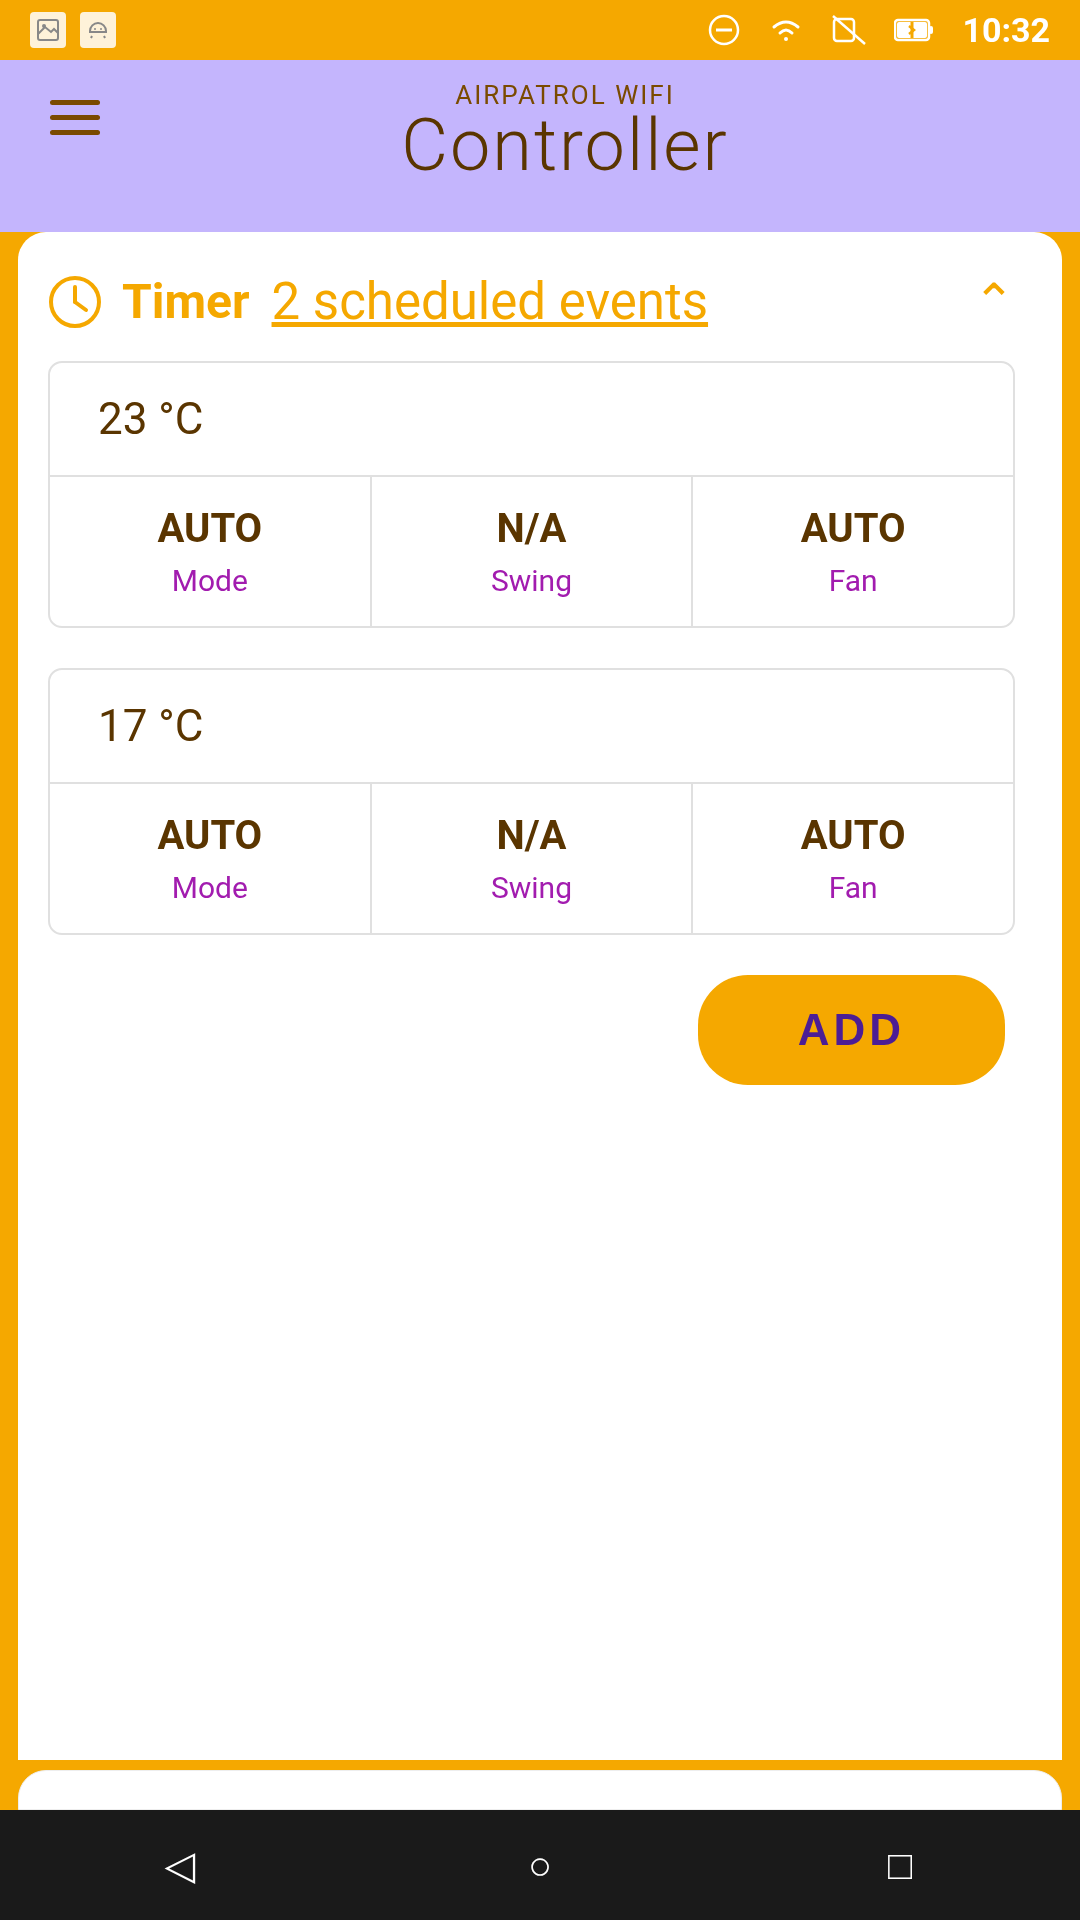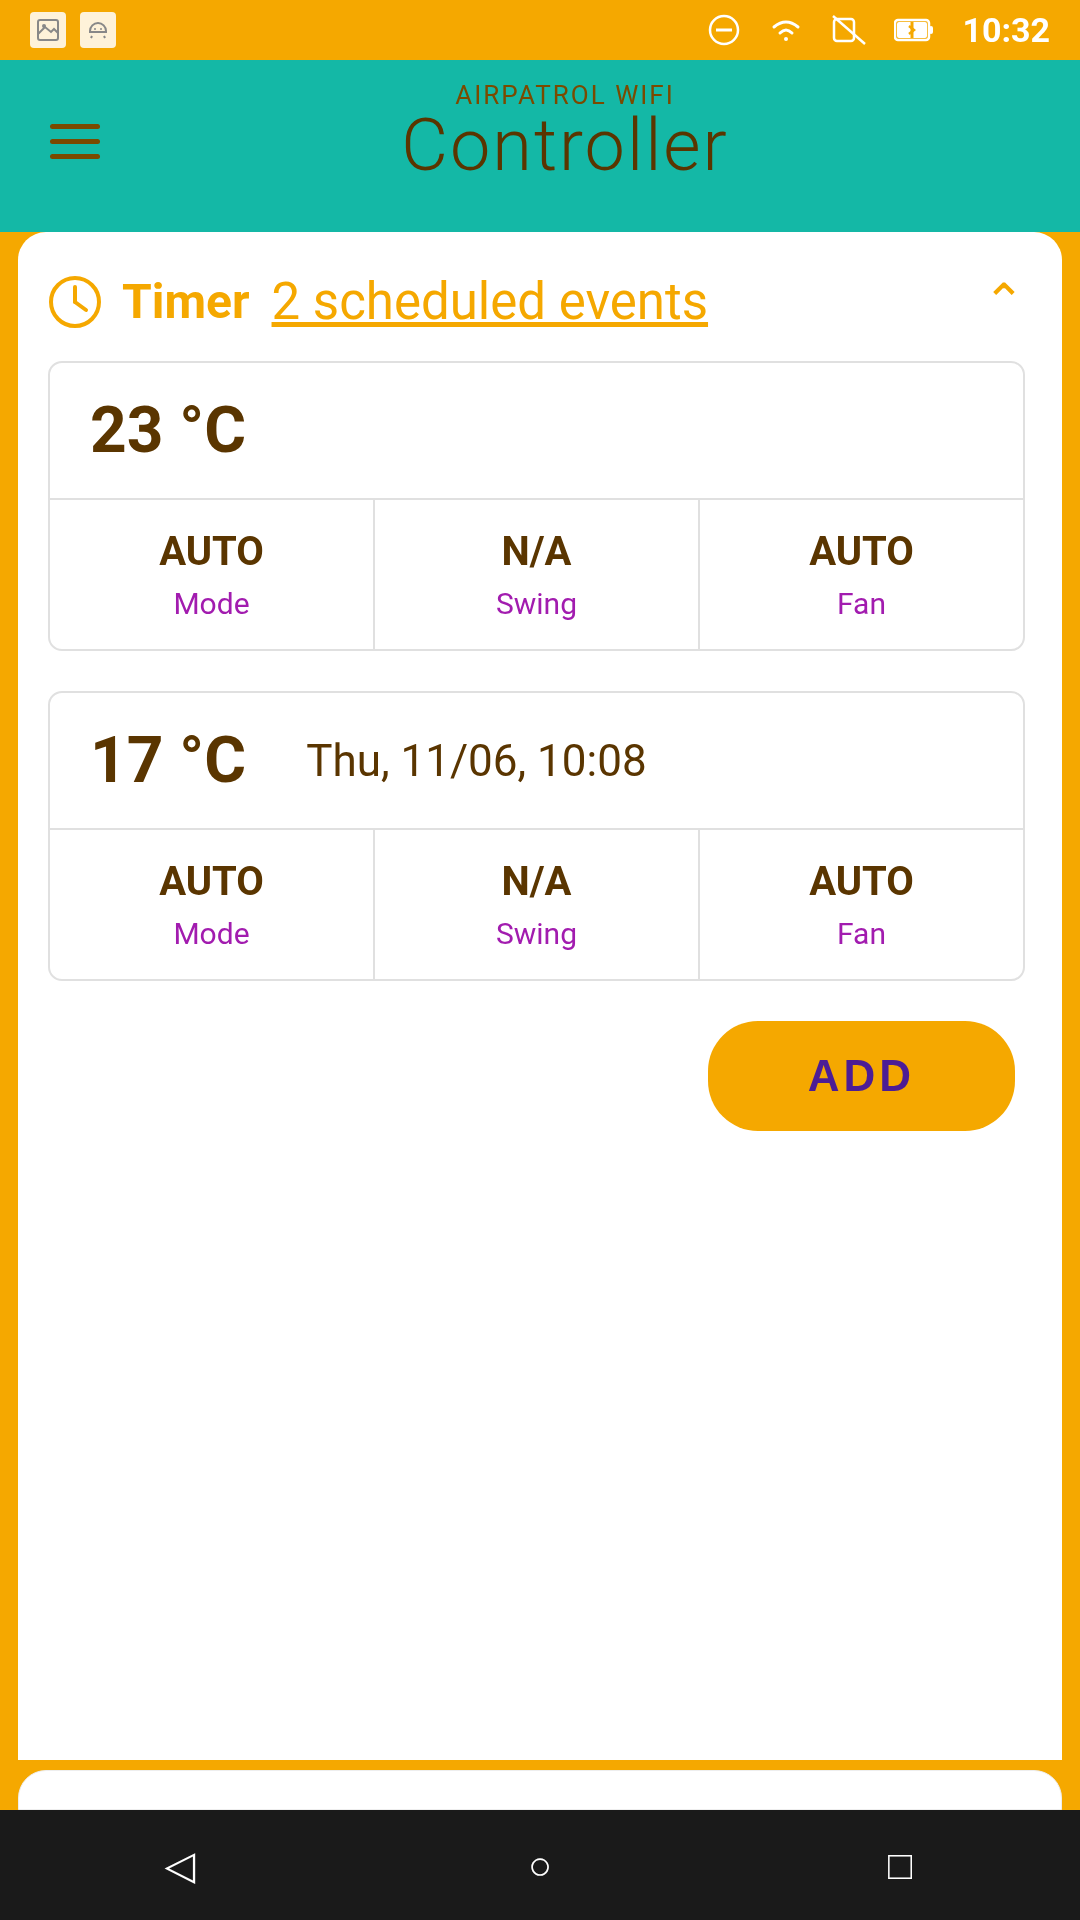--- a/index.html
+++ b/index.html
@@ -47,24 +47,24 @@
       justify-content: center;
     }
     .status-time {
       font-size: 34px;
       font-weight: bold;
       color: #fff;
     }
 
     
     .header {
-      background: #14b8a6;
+      background: #c4b5fd;
       padding: 20px 50px 50px 50px;
       display: flex;
-      align-items: center;
+      align-items: flex-start;
       position: relative;
     }
     .menu-icon {
       display: flex;
       flex-direction: column;
       gap: 10px;
       cursor: pointer;
       margin-top: 20px;
     }
     .menu-icon span {
@@ -91,21 +91,21 @@
       letter-spacing: 2px;
       line-height: 1;
     }
 
     
     .main-content {
       flex: 1;
       background: #fff;
       border-radius: 28px 28px 0 0;
       margin: 0 18px;
-      padding: 30px 37px 60px 30px;
+      padding: 30px 47px 60px 30px;
       min-height: 1400px;
     }
 
     
     .timer-header {
       display: flex;
       align-items: center;
       justify-content: space-between;
       padding: 10px 0 30px 0;
     }
@@ -142,24 +142,25 @@
       margin-bottom: 40px;
       overflow: hidden;
     }
     .event-card-header {
       padding: 30px 40px;
       display: flex;
       align-items: center;
       border-bottom: 2px solid #e0e0e0;
     }
     .event-temp {
-      font-size: 64px;
-      font-weight: bold;
+      font-size: 44px;
+      font-weight: normal;
       color: #5a3500;
       margin-right: 60px;
+      margin-left: 8px;
     }
     .event-datetime {
       font-size: 44px;
       color: #5a3500;
       font-weight: 400;
     }
     .event-card-details {
       display: flex;
     }
     .event-detail-cell {
@@ -328,21 +329,20 @@
       <div class="event-detail-cell">
         <span class="event-detail-value">AUTO</span>
         <span class="event-detail-label">Fan</span>
       </div>
     </div>
   </div>
 
   <div class="event-card">
     <div class="event-card-header">
       <span class="event-temp">17 °C</span>
-      <span class="event-datetime">Thu, 11/06, 10:08</span>
     </div>
     <div class="event-card-details">
       <div class="event-detail-cell">
         <span class="event-detail-value">AUTO</span>
         <span class="event-detail-label">Mode</span>
       </div>
       <div class="event-detail-cell">
         <span class="event-detail-value">N/A</span>
         <span class="event-detail-label">Swing</span>
       </div>

